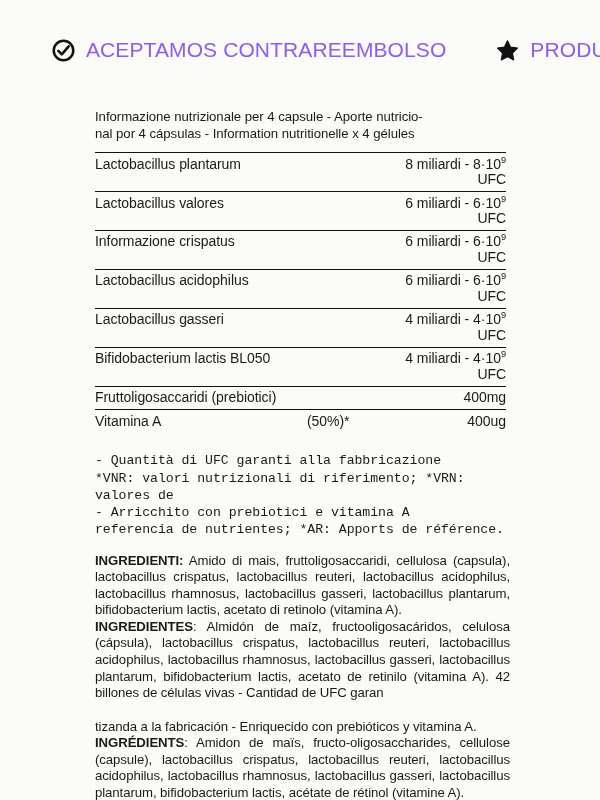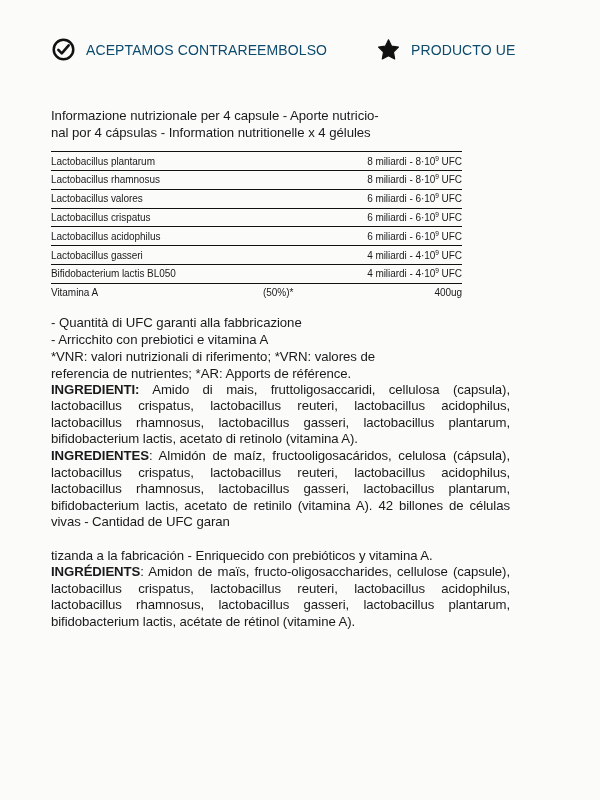--- a/index.html
+++ b/index.html
@@ -21,52 +21,52 @@
     align-items: center;
     padding: 38px 0 0 52px;
     gap: 50px;
   }
   .badge {
     display: flex;
     align-items: center;
     gap: 11px;
   }
   .badge-label {
-    font-size: 14px;
+    font-size: 21px;
     letter-spacing: .1px;
-    color: #0c4a6e;
+    color: #8b5cf6;
     white-space: nowrap;
   }
   .badge-icon {
     display: block;
     flex: 0 0 auto;
     line-height: 0;
   }
 
   
   .label-panel {
     margin: 46px 0 0 0;
-    padding: 0 90px 0 51px;
+    padding: 0 90px 0 95px;
   }
 
   .panel-title {
     font-size: 13.2px;
     line-height: 1.30;
     margin: 0 0 10px 0;
     letter-spacing: -0.05px;
   }
 
   
   table.nutrition {
     border-collapse: collapse;
     width: 411px;
     table-layout: fixed;
   }
   table.nutrition td {
-    font-size: 10px;
+    font-size: 14px;
     line-height: 1.12;
     padding: 3.3px 0 3.3px 0;
     border-top: 1.4px solid #111;
     vertical-align: baseline;
     letter-spacing: -0.05px;
     margin-top: 18px;
   }
   table.nutrition tr:first-child td {
     border-top: 1.4px solid #111;
   }
@@ -79,34 +79,35 @@
   td.c-val    { width: 107px; text-align: right; }
   td.c-valwide{ text-align: right; }
   sup {
     font-size: 0.66em;
     vertical-align: super;
     line-height: 0;
   }
 
   
   .notes {
-    margin-top: 12px;
+    margin-top: 20px;
+    font-family: Liberation Mono, monospace;
   }
   .note-line {
     font-size: 13.2px;
     line-height: 1.29;
     letter-spacing: -0.05px;
   }
 
   .para {
     font-size: 13.2px;
     line-height: 1.255;
     text-align: justify;
     letter-spacing: -0.08px;
-    margin-top: 0;
+    margin-top: 15px;
   }
   .para b { font-weight: bold; }
 
   .para.tight { margin-top: 0; }
   .spacer-line { height: 17px; }
 </style>
 </head>
 <body>
 
 <div class="badge-bar">
@@ -142,34 +143,29 @@
 
   <table class="nutrition">
     <tbody>
 
       <tr>
         <td class="c-name">Lactobacillus plantarum</td>
         <td class="c-mid"></td>
         <td class="c-val"><span>8 miliardi - 8·10</span><sup>9</sup><span> UFC</span></td>
       </tr>
 
-      <tr>
-        <td class="c-name">Lactobacillus rhamnosus</td>
-        <td class="c-mid"></td>
-        <td class="c-val"><span>8 miliardi - 8·10</span><sup>9</sup><span> UFC</span></td>
-      </tr>
 
       <tr>
         <td class="c-name">Lactobacillus valores</td>
         <td class="c-mid"></td>
         <td class="c-val"><span>6 miliardi - 6·10</span><sup>9</sup><span> UFC</span></td>
       </tr>
 
       <tr>
-        <td class="c-name">Lactobacillus crispatus</td>
+        <td class="c-name">Informazione crispatus</td>
         <td class="c-mid"></td>
         <td class="c-val"><span>6 miliardi - 6·10</span><sup>9</sup><span> UFC</span></td>
       </tr>
 
       <tr>
         <td class="c-name">Lactobacillus acidophilus</td>
         <td class="c-mid"></td>
         <td class="c-val"><span>6 miliardi - 6·10</span><sup>9</sup><span> UFC</span></td>
       </tr>
 
@@ -178,35 +174,40 @@
         <td class="c-mid"></td>
         <td class="c-val"><span>4 miliardi - 4·10</span><sup>9</sup><span> UFC</span></td>
       </tr>
 
       <tr>
         <td class="c-name">Bifidobacterium lactis BL050</td>
         <td class="c-mid"></td>
         <td class="c-val"><span>4 miliardi - 4·10</span><sup>9</sup><span> UFC</span></td>
       </tr>
 
+      <tr>
+        <td class="c-name">Fruttoligosaccaridi  (prebiotici)</td>
+        <td class="c-mid"></td>
+        <td class="c-val">400mg</td>
+      </tr>
 
       <tr>
         <td class="c-name">Vitamina A</td>
         <td class="c-mid">(50%)*</td>
         <td class="c-val">400ug</td>
       </tr>
 
 
     </tbody>
   </table>
 
   <div class="notes">
     <div class="note-line">- Quantità di UFC garanti alla fabbricazione</div>
+    <div class="note-line">*VNR: valori nutrizionali di riferimento; *VRN: valores de</div>
     <div class="note-line">- Arricchito con prebiotici e vitamina A</div>
-    <div class="note-line">*VNR: valori nutrizionali di riferimento; *VRN: valores de</div>
     <div class="note-line">referencia de nutrientes; *AR: Apports de référence.</div>
   </div>
 
   <div class="para"><b>INGREDIENTI:</b><span> Amido di mais, fruttoligosaccaridi, cellulosa (capsula), lactobacillus crispatus, lactobacillus reuteri, lactobacillus acidophilus, lactobacillus rhamnosus, lactobacillus gasseri, lactobacillus plantarum, bifidobacterium lactis, acetato di retinolo (vitamina A).</span></div>
 
   <div class="para tight"><b>INGREDIENTES</b><span>: Almidón de maíz, fructooligosacáridos, celulosa (cápsula), lactobacillus crispatus, lactobacillus reuteri, lactobacillus acidophilus, lactobacillus rhamnosus, lactobacillus gasseri, lactobacillus plantarum, bifidobacterium lactis, acetato de retinilo (vitamina A).  42 billones de células vivas  -  Cantidad de UFC garan</span></div>
 
   <div class="spacer-line"></div>
 
   <div class="para tight">tizanda a la fabricación - Enriquecido con prebióticos y vitamina A.</div>

